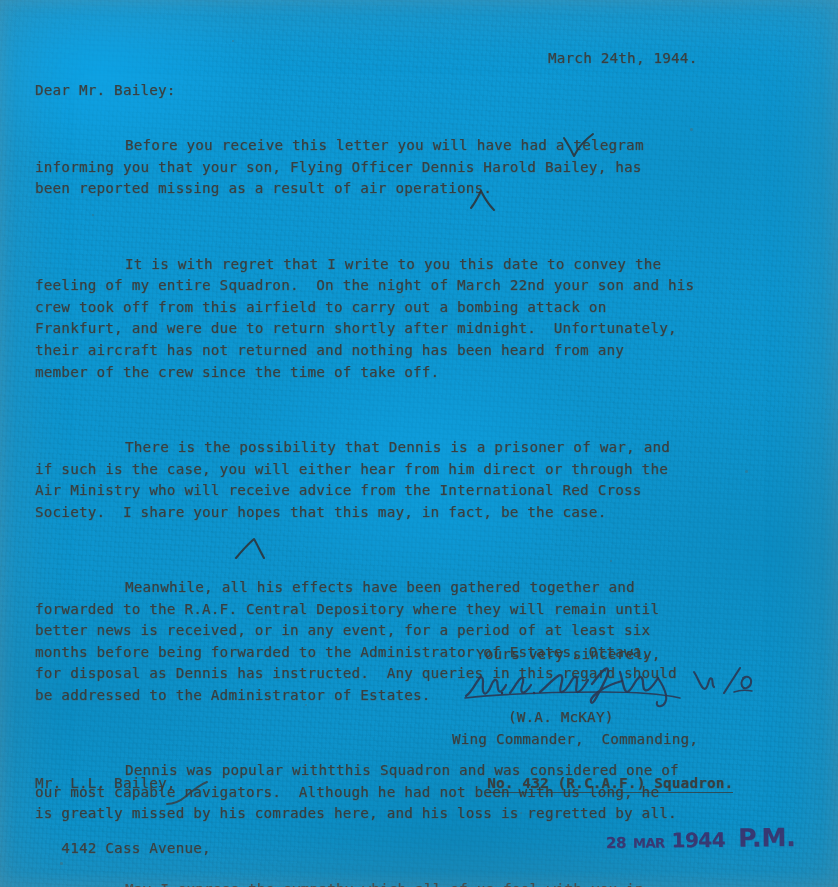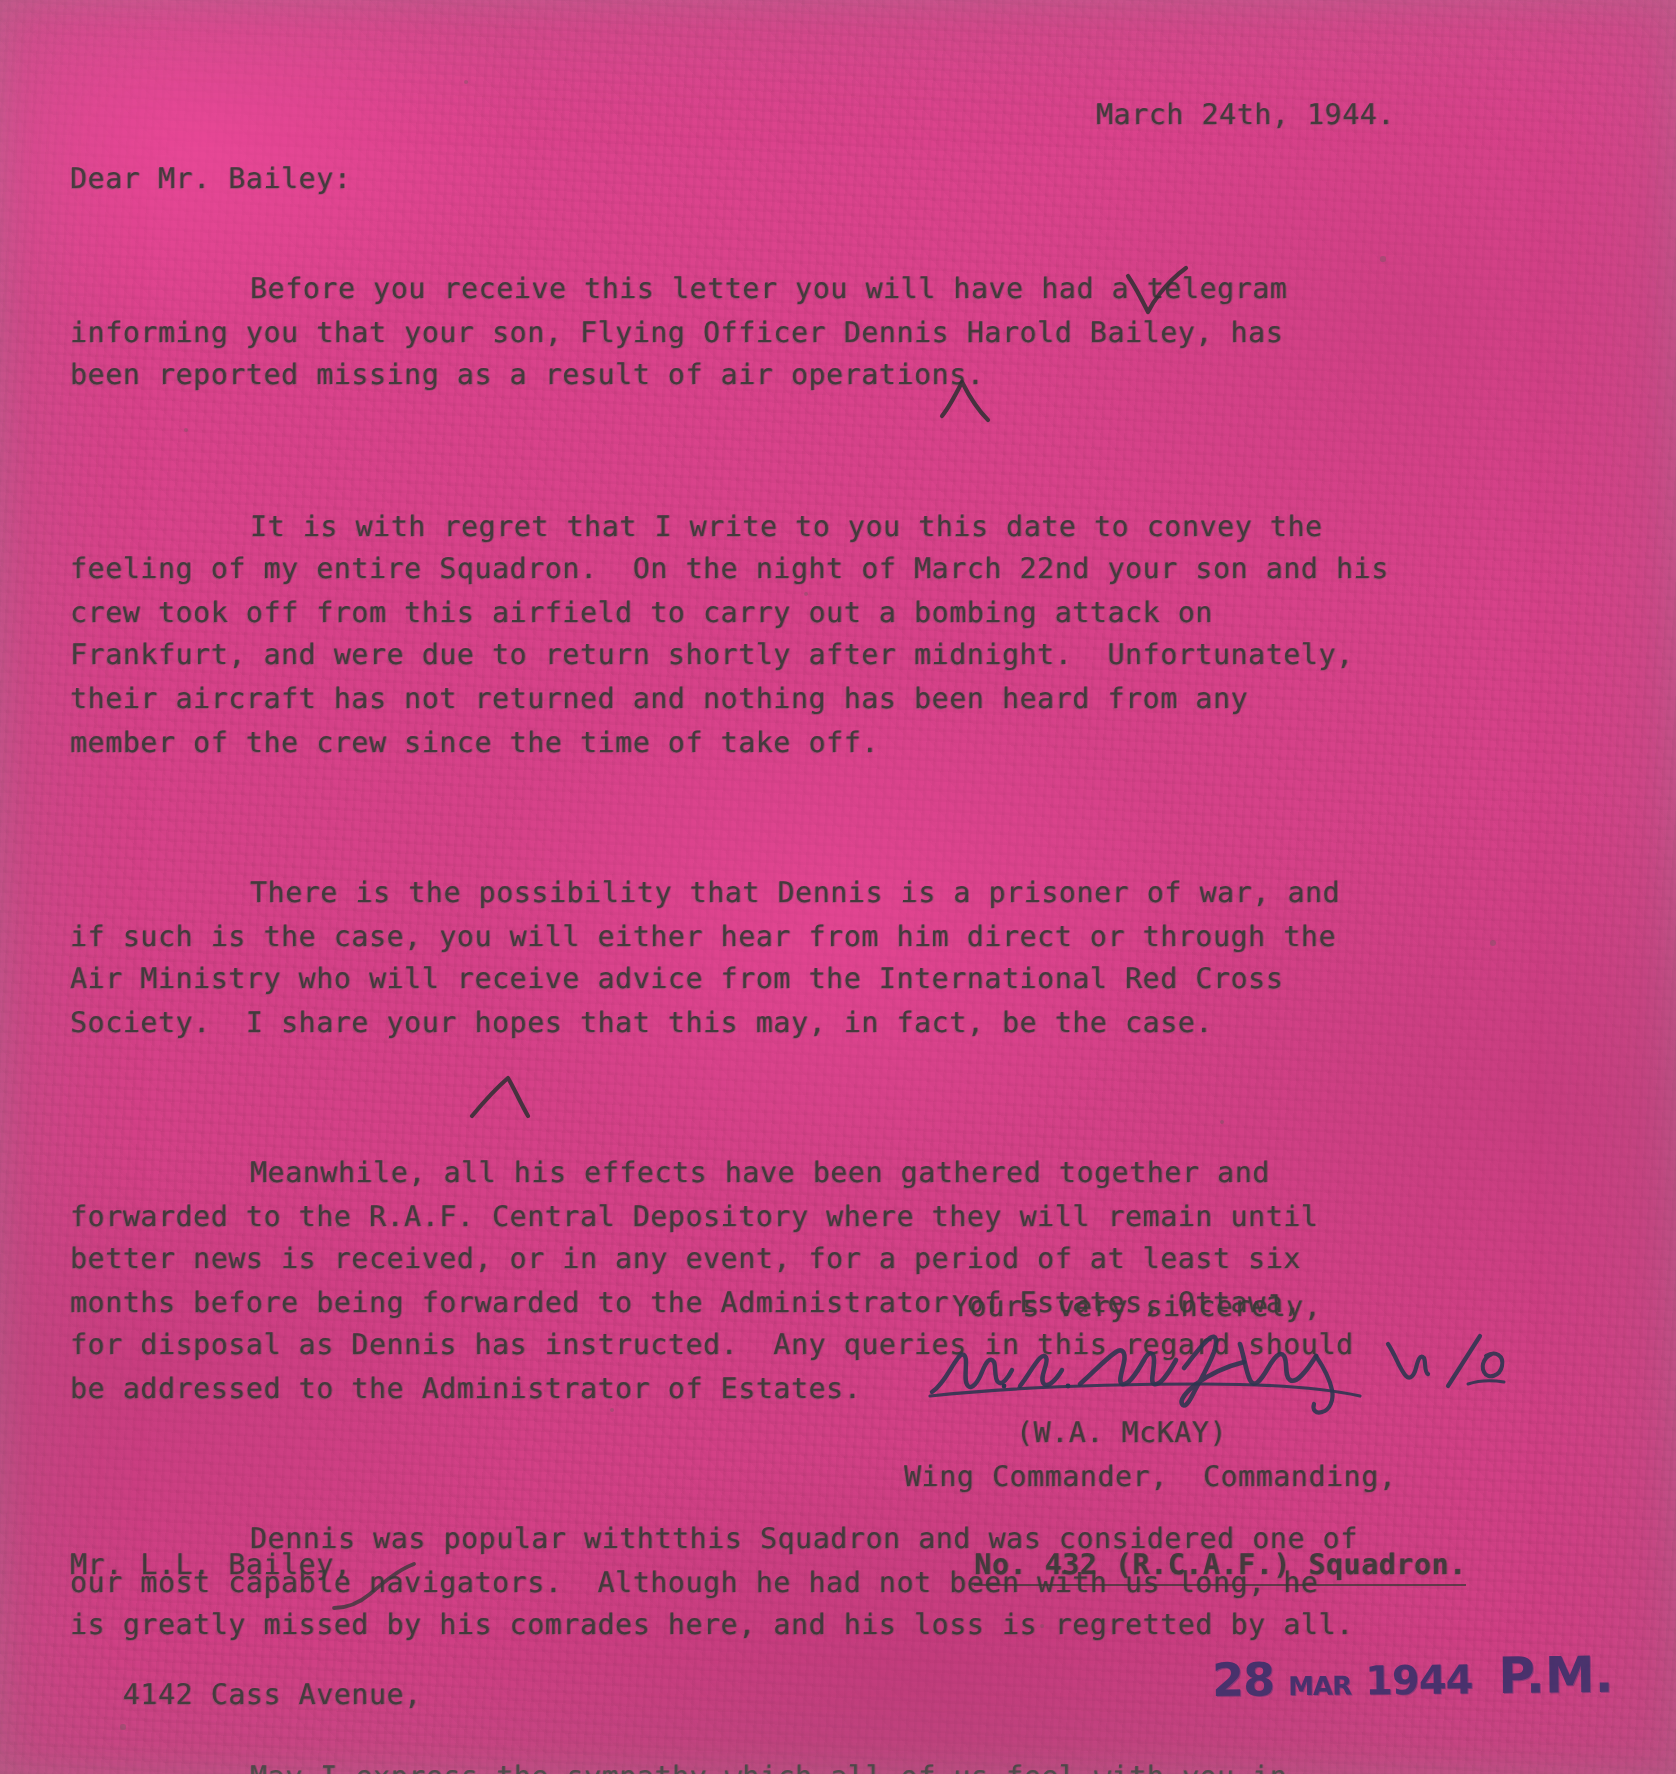--- a/index.html
+++ b/index.html
@@ -6,21 +6,21 @@
   html, body {
     margin: 0;
     padding: 0;
     background: #cfcfcd;
   }
   #page {
     position: relative;
     width: 838px;
     height: 887px;
     overflow: hidden;
-    background: #ec4899;
+    background: #0ea5e9;
     font-family: "DejaVu Sans Mono", monospace;
     color: #2b2b2b;
   }
   
   #paper-texture {
     position: absolute;
     inset: 0;
     pointer-events: none;
     background:
       radial-gradient(ellipse 240px 150px at 12% 8%,  rgba(255,255,255,0.75), rgba(255,255,255,0) 70%),
@@ -98,21 +98,21 @@
     display: flex;
     align-items: baseline;
     gap: 7px;
     font-family: "DejaVu Sans", sans-serif;
     font-weight: bold;
     color: #3b2f6b;
     opacity: 0.9;
     transform: rotate(-0.6deg);
     text-shadow: 0.5px 0.4px 0 rgba(59,47,107,0.45);
   }
-  #date-stamp .d  { font-size: 23px; letter-spacing: -0.5px; text-align: right; }
+  #date-stamp .d  { font-size: 15px; letter-spacing: -0.5px; text-align: right; }
   #date-stamp .mo { font-size: 13px; letter-spacing: -0.5px; }
   #date-stamp .yr { font-size: 20px; letter-spacing: -0.5px; }
   #date-stamp .pm { font-size: 25px; margin-left: 6px; letter-spacing: 0px; }
 
   
   .speck { position: absolute; border-radius: 50%; background: rgba(90,90,86,0.33); pointer-events: none; }
 </style>
 </head>
 <body>
 

